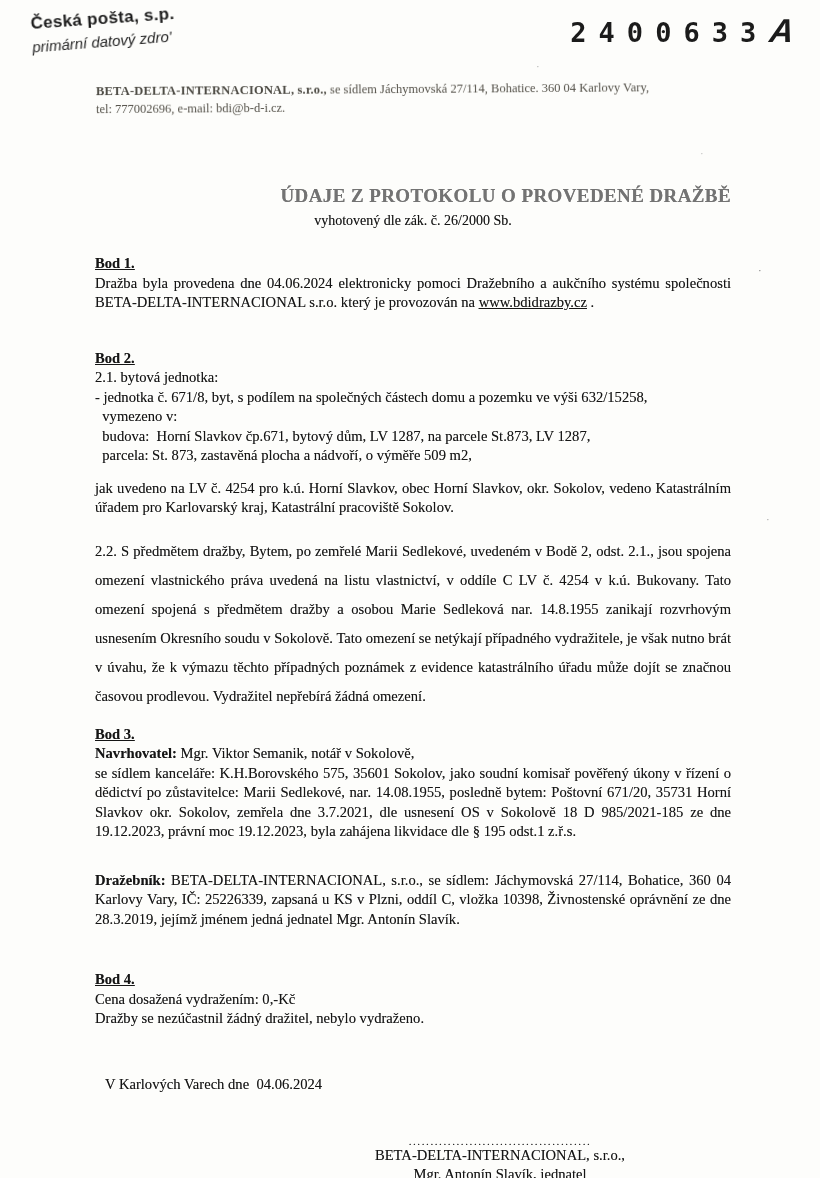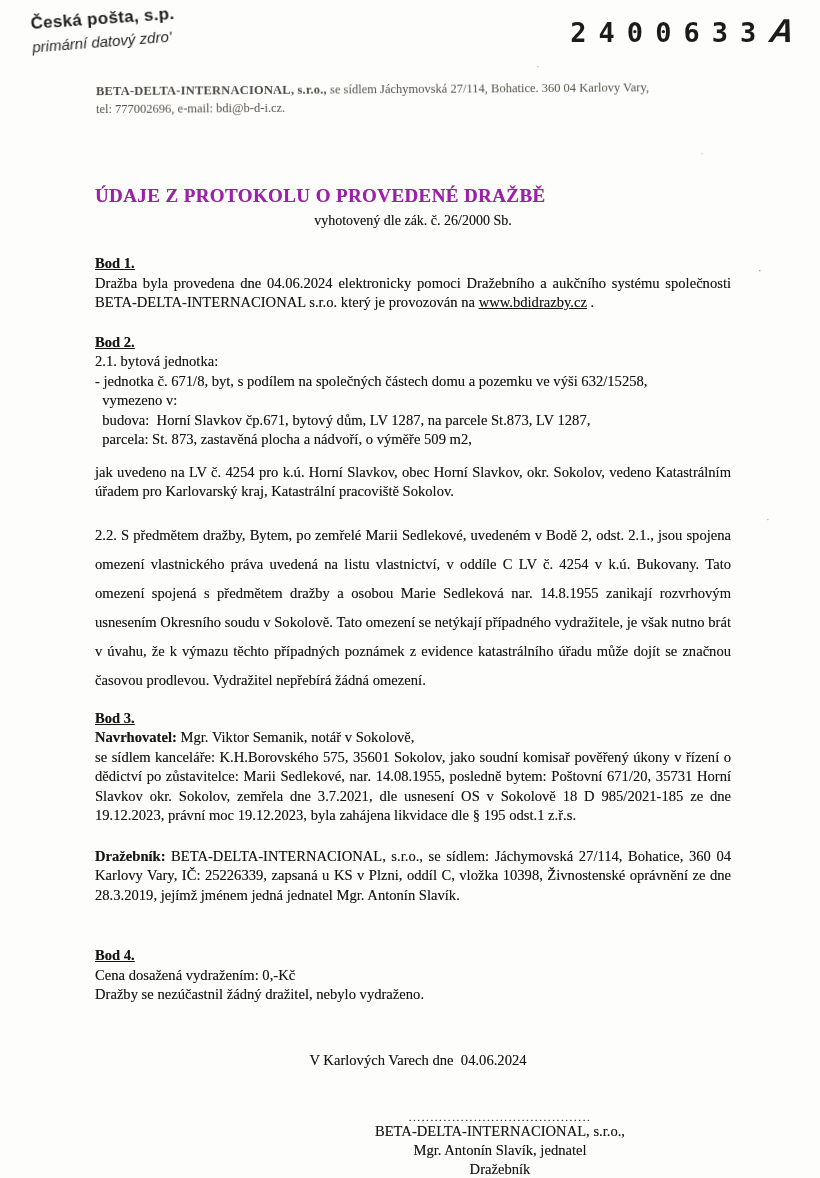--- a/index.html
+++ b/index.html
@@ -67,40 +67,40 @@
 
   
   .content {
     position: absolute;
     left: 95px; top: 186px;
     width: 636px;
     font-size: 14.6px;
     line-height: 19.5px;
   }
   .title {
-    text-align: left;
+    text-align: right;
     font-weight: bold;
     font-size: 19px;
     letter-spacing: 0.4px;
-    color: #a21caf;
+    color: #737373;
   }
   .subtitle { text-align: center; font-size: 14px; margin-top: 5px; }
 
   .heading { font-weight: bold; text-decoration: underline; }
   .just { text-align: justify; }
   .prew { white-space: pre-wrap; }
 
   .sec-bod1 { margin-top: 24px; }
-  .sec-bod2 { margin-top: 20px; }
+  .sec-bod2 { margin-top: 36px; }
   .lv-par { margin-top: 13px; }
   .par-22 { margin-top: 19px; line-height: 29px; }
   .sec-bod3 { margin-top: 14px; }
-  .par-drazebnik { margin-top: 21px; }
+  .par-drazebnik { margin-top: 29px; }
   .sec-bod4 { margin-top: 41px; }
-  .closing { margin-top: 46px; padding-left: 10px; white-space: pre-wrap; text-align: center; }
+  .closing { margin-top: 46px; padding-left: 10px; white-space: pre-wrap; }
 
   .signature {
     margin-top: 42px;
     margin-left: 252px;
     width: 306px;
     text-align: center;
   }
   .sig-dots {
     font-size: 11px;
     letter-spacing: 1.6px;

